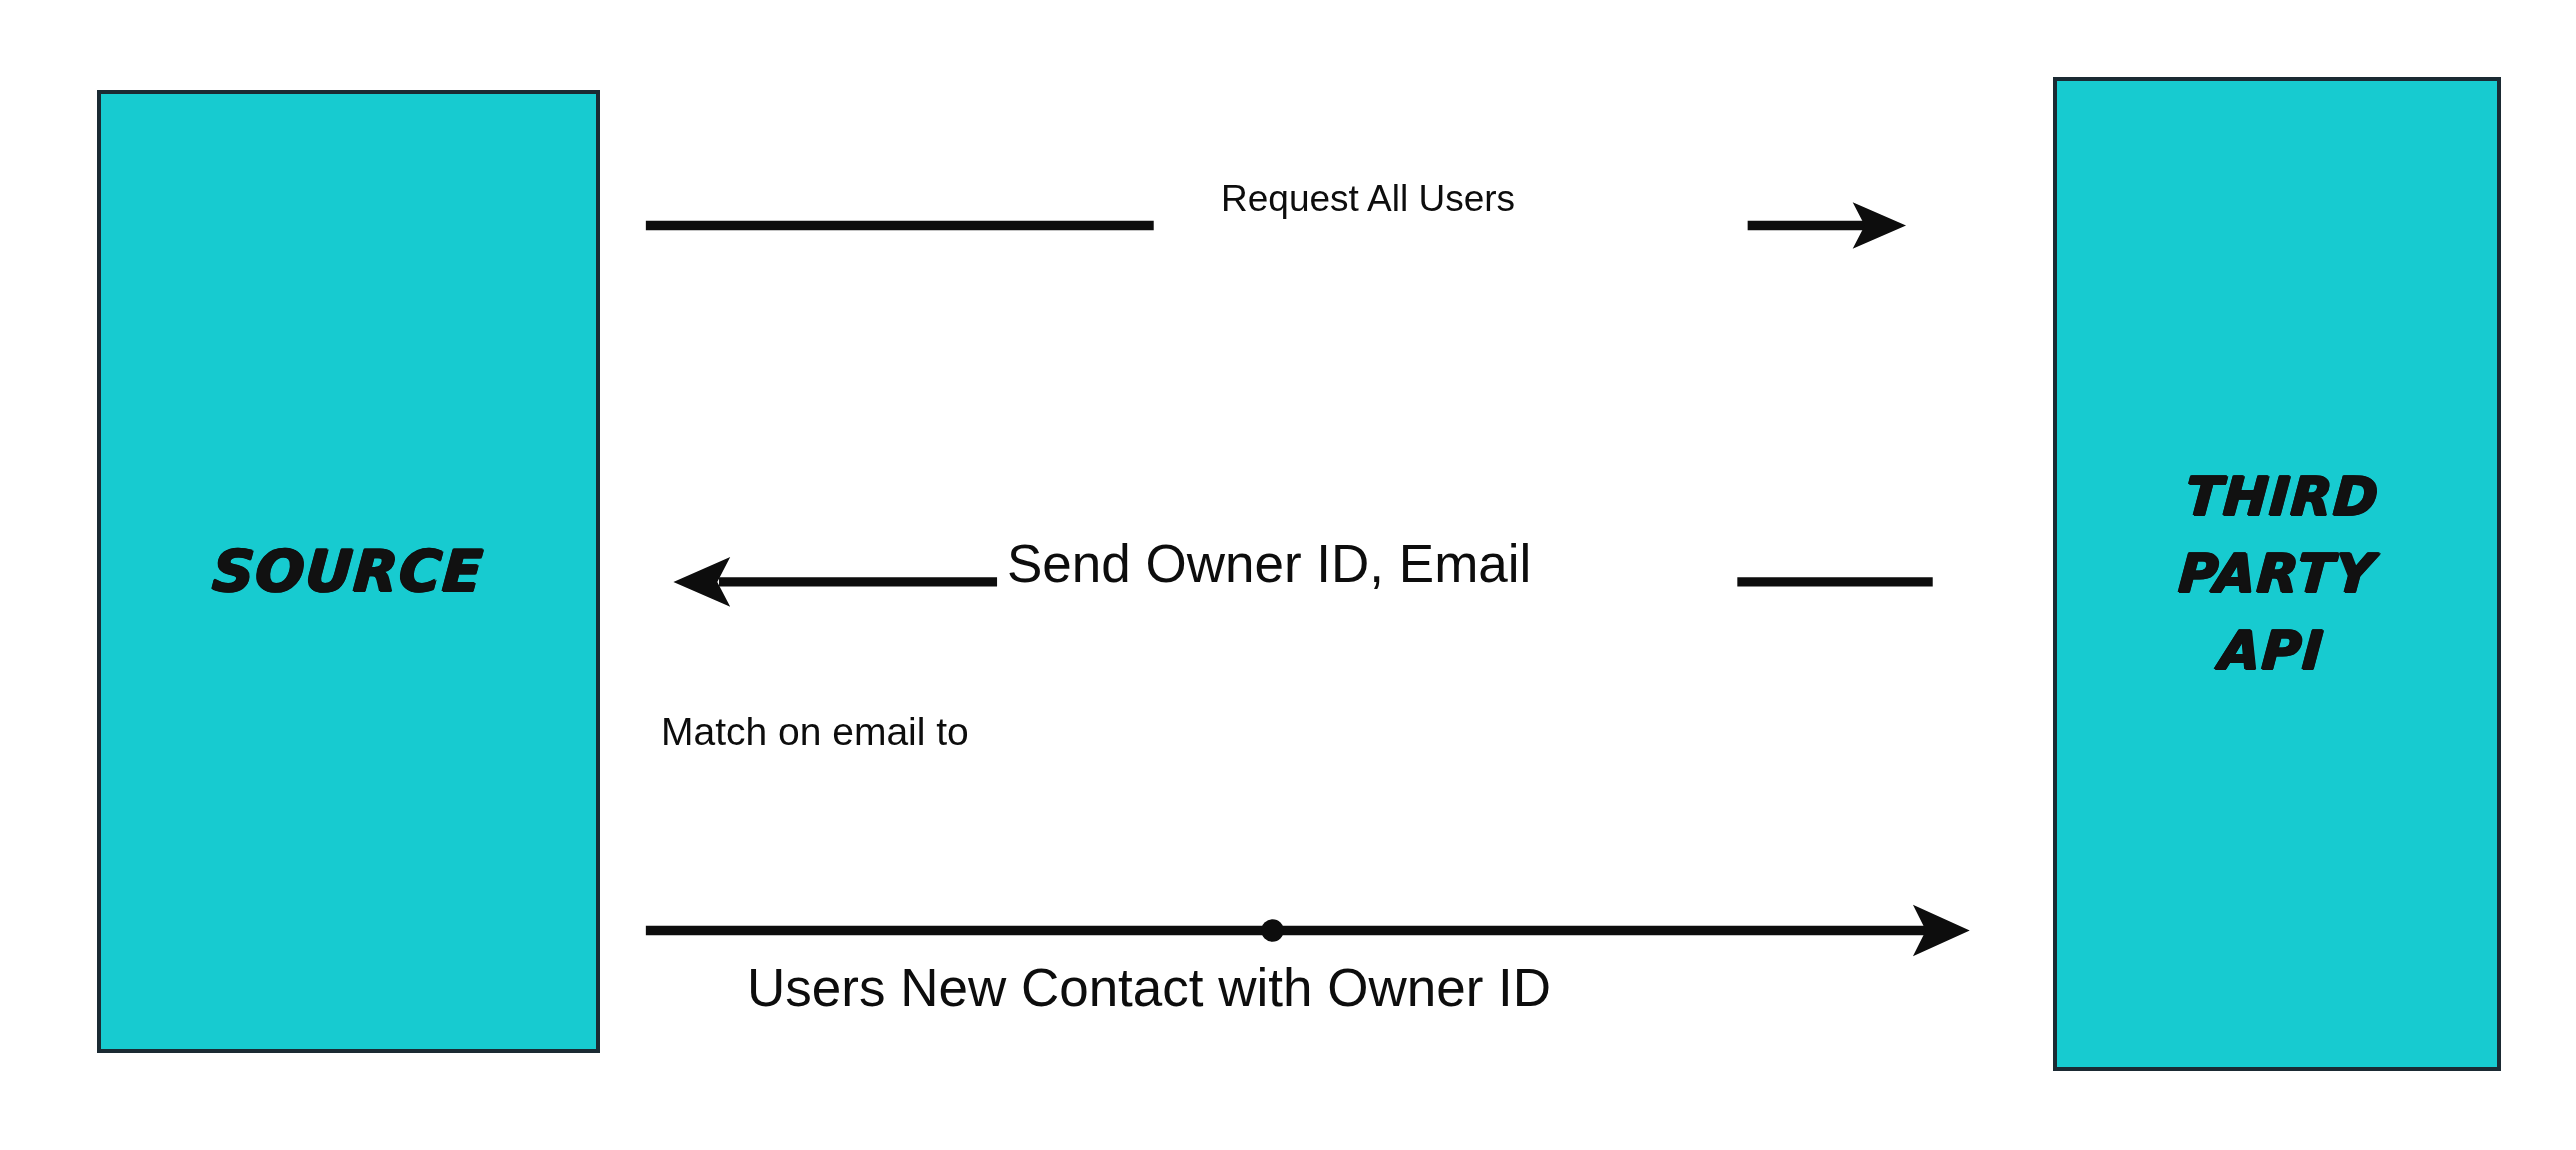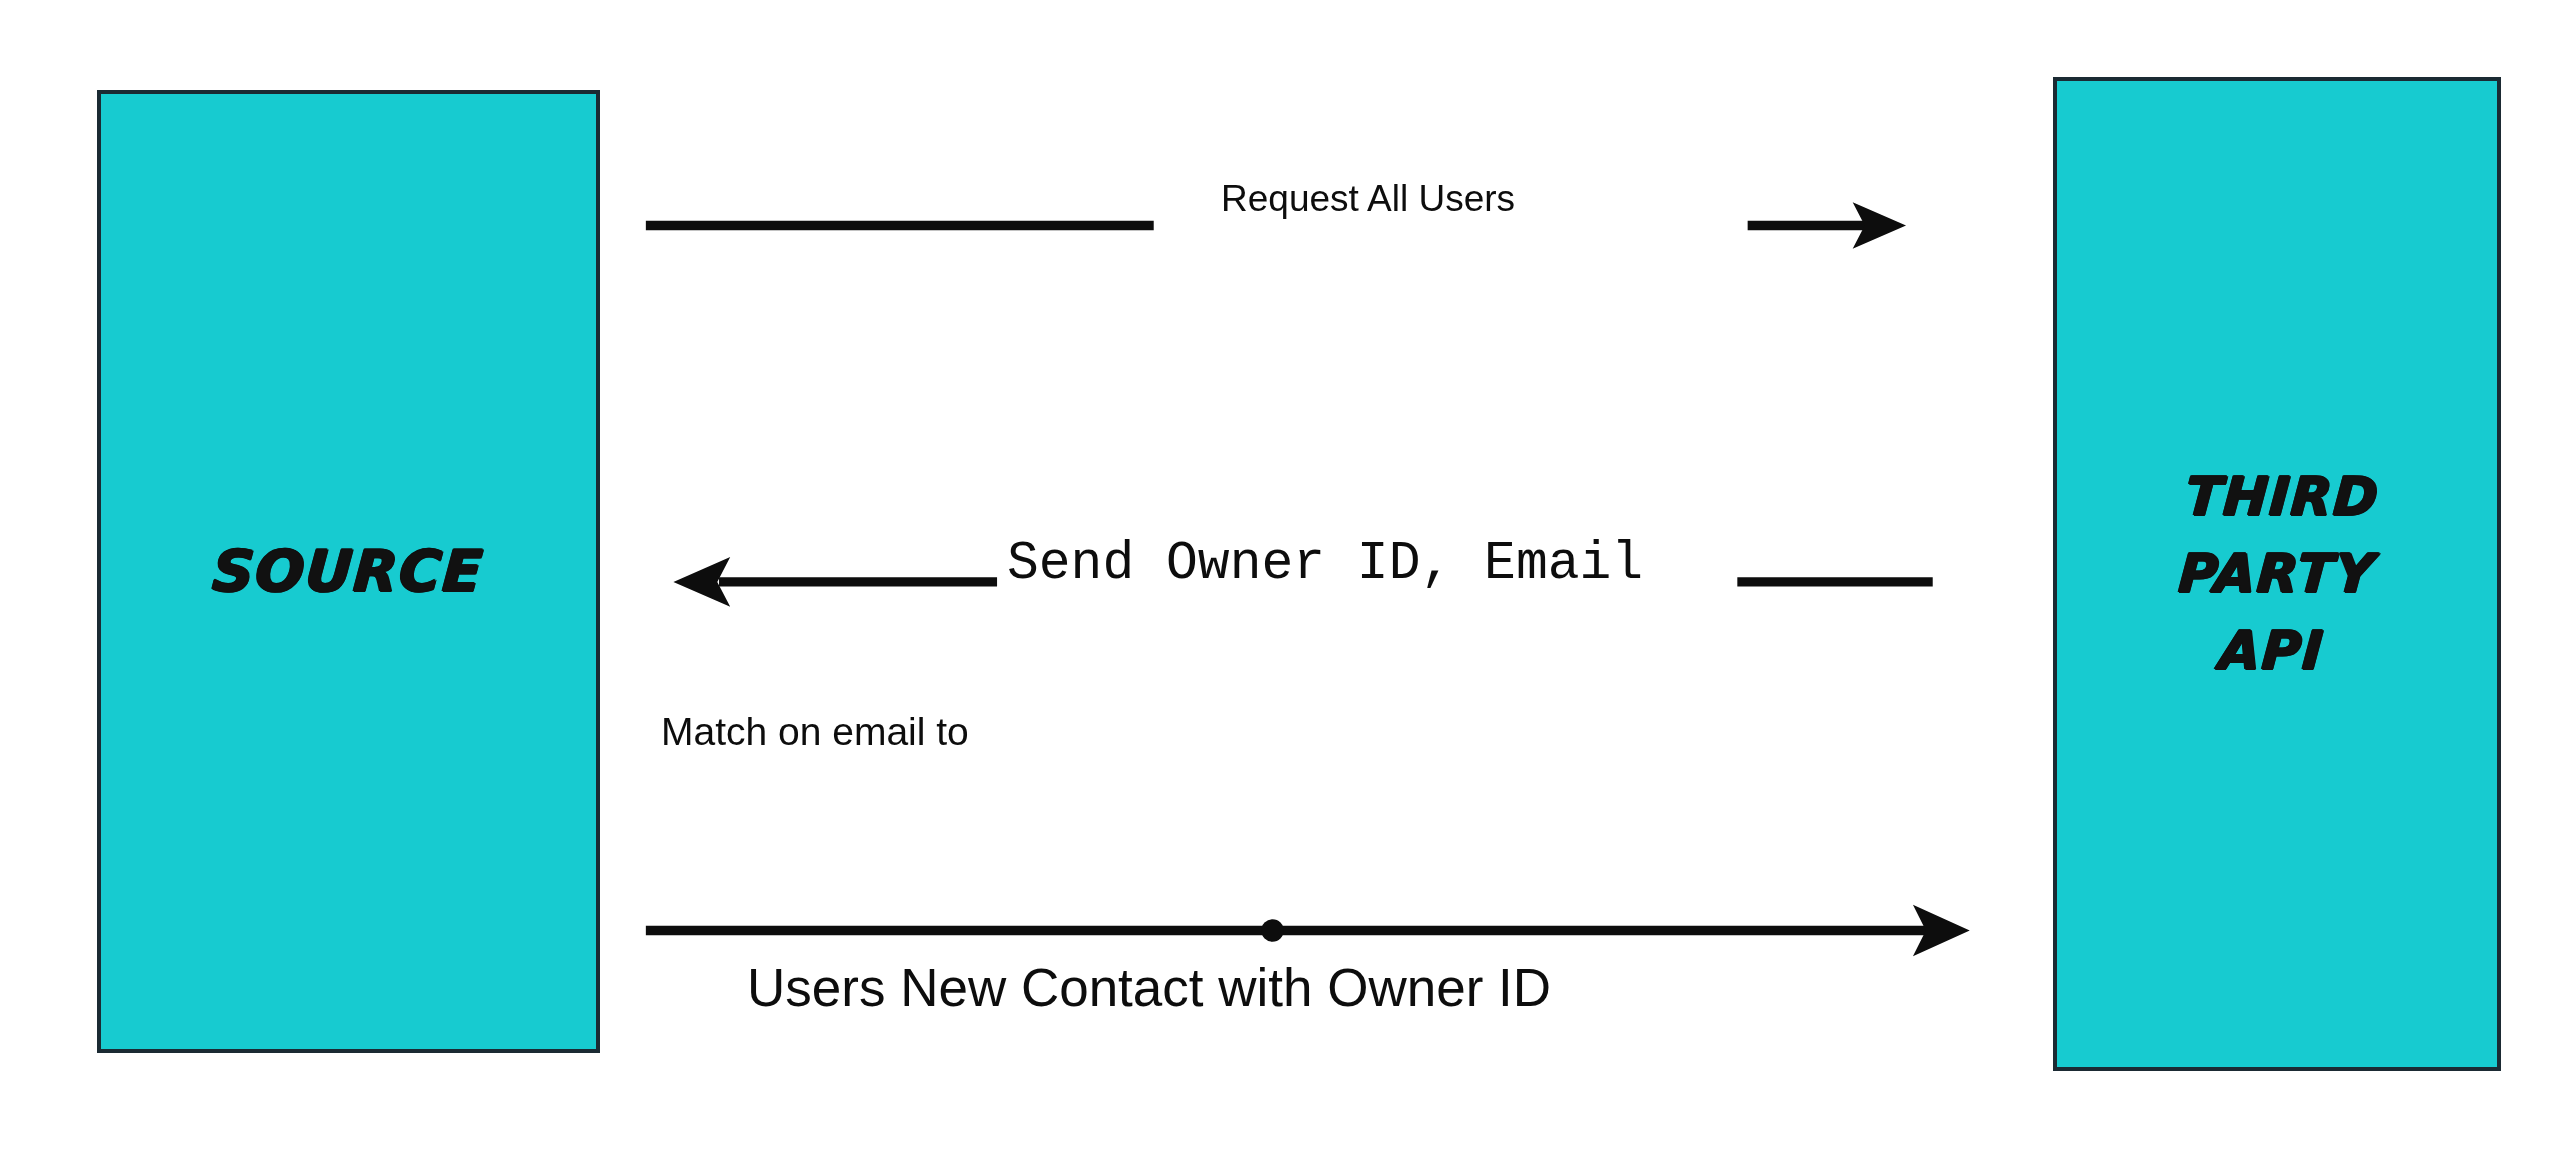--- a/index.html
+++ b/index.html
@@ -84,21 +84,20 @@
   #edge-label-request {
     left: 1209px;
     top: 176px;
     font-size: 37px;
     margin-left: 12px;
   }
   #edge-label-send-owner {
     left: 1007px;
     top: 532px;
     font-size: 53px;
-    font-family: Liberation Mono, monospace;
   }
   #edge-label-send-contact {
     left: 747px;
     top: 956px;
     font-size: 53px;
   }
   #note-match {
     left: 661px;
     top: 704px;
     font-size: 39px;

